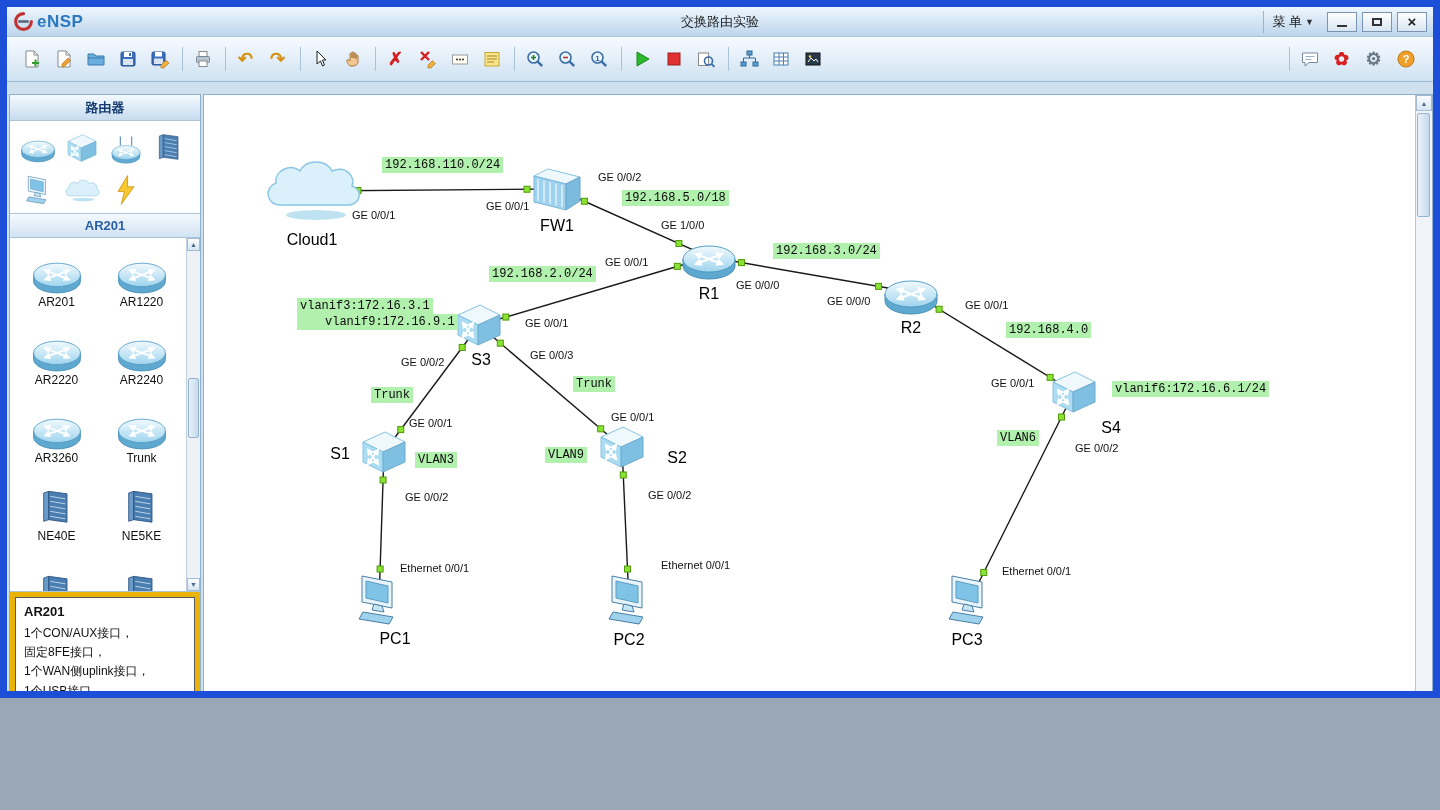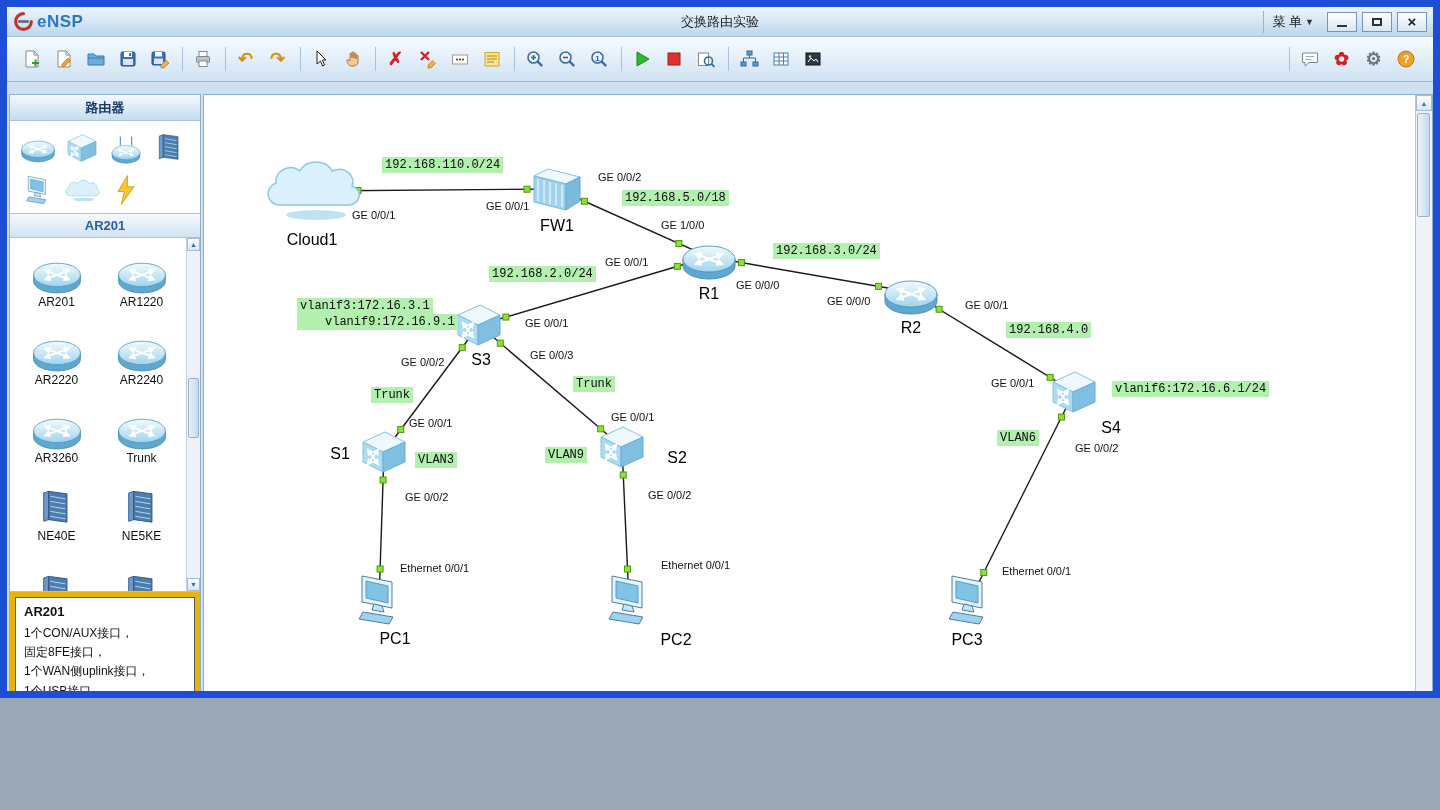--- a/index.html
+++ b/index.html
@@ -557,21 +557,21 @@
           <div class="port-label" style="left: 798px; top: 470px;">Ethernet 0/0/1</div>
           <div class="node-label" style="left: 108px; top: 136px; text-align: center;">Cloud1</div>
           <div class="node-label" style="left: 353px; top: 122px;">FW1</div>
           <div class="node-label" style="left: 505px; top: 190px;">R1</div>
           <div class="node-label" style="left: 707px; top: 224px;">R2</div>
           <div class="node-label" style="left: 277px; top: 256px;">S3</div>
           <div class="node-label" style="left: 136px; top: 350px;">S1</div>
           <div class="node-label" style="left: 473px; top: 354px;">S2</div>
           <div class="node-label" style="left: 870px; top: 324px; margin-left: 37px;">S4</div>
           <div class="node-label" style="left: 175px; top: 535px; margin-left: 16px;">PC1</div>
-          <div class="node-label" style="left: 425px; top: 536px; margin-left: 47px;">PC2</div>
+          <div class="node-label" style="left: 425px; top: 536px;">PC2</div>
           <div class="node-label" style="left: 763px; top: 536px;">PC3</div>
         </div>
       <div class="vscroll">
         <div class="sb-arrow" style="top:0;left:0">▲</div>
         <div class="v-thumb"></div>
         <div class="sb-arrow" style="bottom:0;left:0">▼</div>
       </div>
       <div class="hscroll">
         <div class="sb-arrow" style="left:0;top:0">◀</div>
         <div class="h-thumb">⋮⋮⋮</div>

